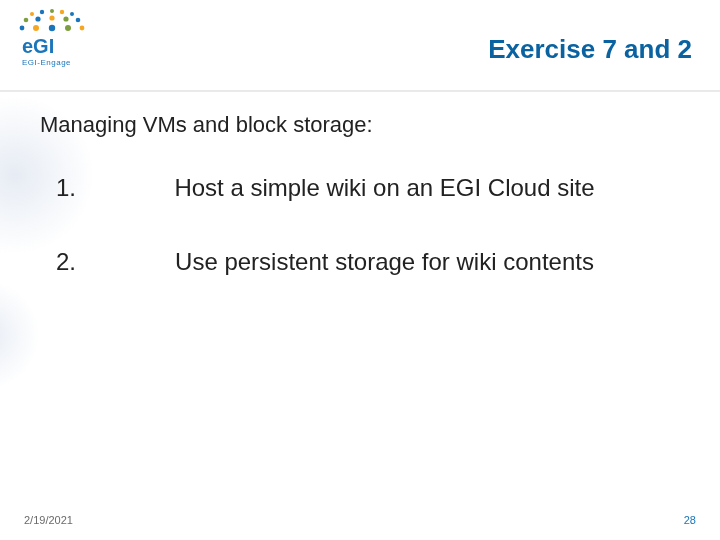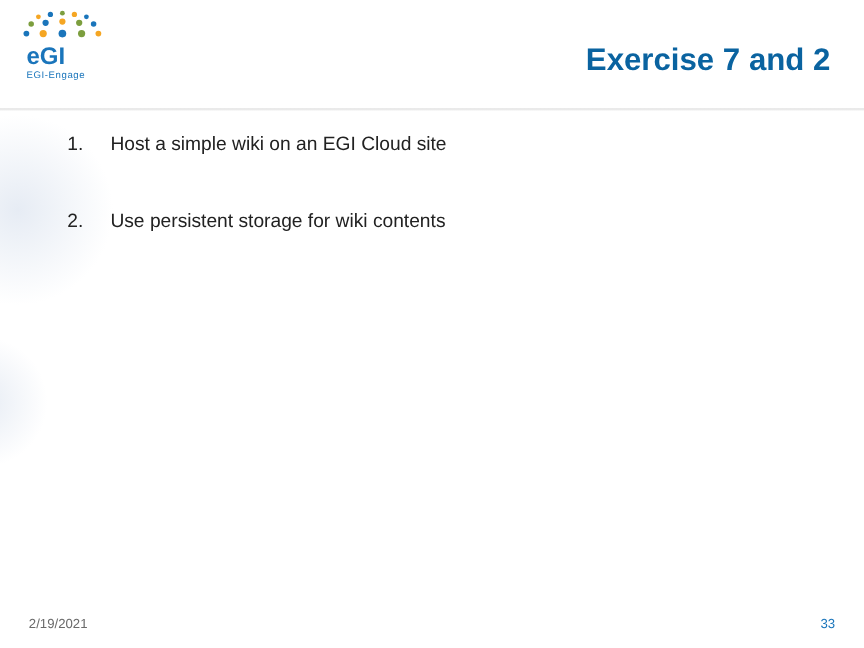--- a/index.html
+++ b/index.html
@@ -5,21 +5,21 @@
   * { margin: 0; padding: 0; box-sizing: border-box; }
   html, body { width: 720px; height: 540px; font-family: "Segoe UI", Arial, sans-serif; background: #fff; overflow: hidden; }
   .slide { position: relative; width: 720px; height: 540px; background: #fff; }
   .header { position: absolute; top: 8px; left: 0; right: 0; display: flex; align-items: center; justify-content: space-between; padding: 0 28px 0 14px; }
   .logo { display: flex; flex-direction: column; align-items: center; gap: 0; }
   .title { color: #0a63a0; font-weight: 700; font-size: 26px; margin-top: 20px; }
   .rule { position: absolute; top: 90px; left: 0; right: 0; height: 2px; background: linear-gradient(to bottom, #d0d0d0 0, #d0d0d0 100%); opacity: .45; }
   .body { position: absolute; top: 112px; left: 40px; right: 30px; color: #222; }
   .lead { font-size: 22px; font-weight: 400; margin-bottom: 36px; }
   .ol { list-style: none; counter-reset: item; }
-  .ol li { counter-increment: item; font-size: 16px; font-weight: 400; margin: 0 0 46px 22px; position: relative; padding-left: 30px; }
+  .ol li { counter-increment: item; font-size: 24px; font-weight: 400; margin: 0 0 46px 22px; position: relative; padding-left: 17px; text-align: center; }
   .ol li::before { content: counter(item) "."; position: absolute; left: -6px; }
   .halo { position: absolute; border-radius: 50%; background: radial-gradient(circle, rgba(210,220,235,.55) 0%, rgba(255,255,255,0) 70%); }
   .halo.h1 { width: 160px; height: 160px; top: 95px; left: -65px; }
   .halo.h2 { width: 110px; height: 110px; top: 280px; left: -70px; }
   .footer { position: absolute; bottom: 14px; left: 24px; right: 24px; display: flex; justify-content: space-between; font-size: 11px; color: #6a6a6a; font-weight: 400; }
   .page-num { color: #1a75bb; }
   .elogo-word { fill: #1a75bb; font-family: Arial, sans-serif; font-weight: 700; }
   .elogo-sub  { fill: #1a75bb; font-family: Arial, sans-serif; font-size: 8px; letter-spacing: .5px; }
 </style>
 </head>
@@ -53,24 +53,25 @@
         <text x="8" y="45" font-size="20" class="elogo-word">eGI</text>
         <text x="8" y="57" class="elogo-sub">EGI-Engage</text>
       </svg>
     </div>
     <div class="title">Exercise 7 and 2</div>
   </div>
 
   <div class="rule"></div>
 
   <div class="body">
+    <div class="lead">Managing VMs and block storage:</div>
     <ol class="ol">
       <li>Host a simple wiki on an EGI Cloud site</li>
       <li>Use persistent storage for wiki contents</li>
     </ol>
   </div>
 
   <div class="footer">
     <span>2/19/2021</span>
-    <span class="page-num">33</span>
+    <span class="page-num">28</span>
   </div>
 
 </div>
 
 </body></html>

